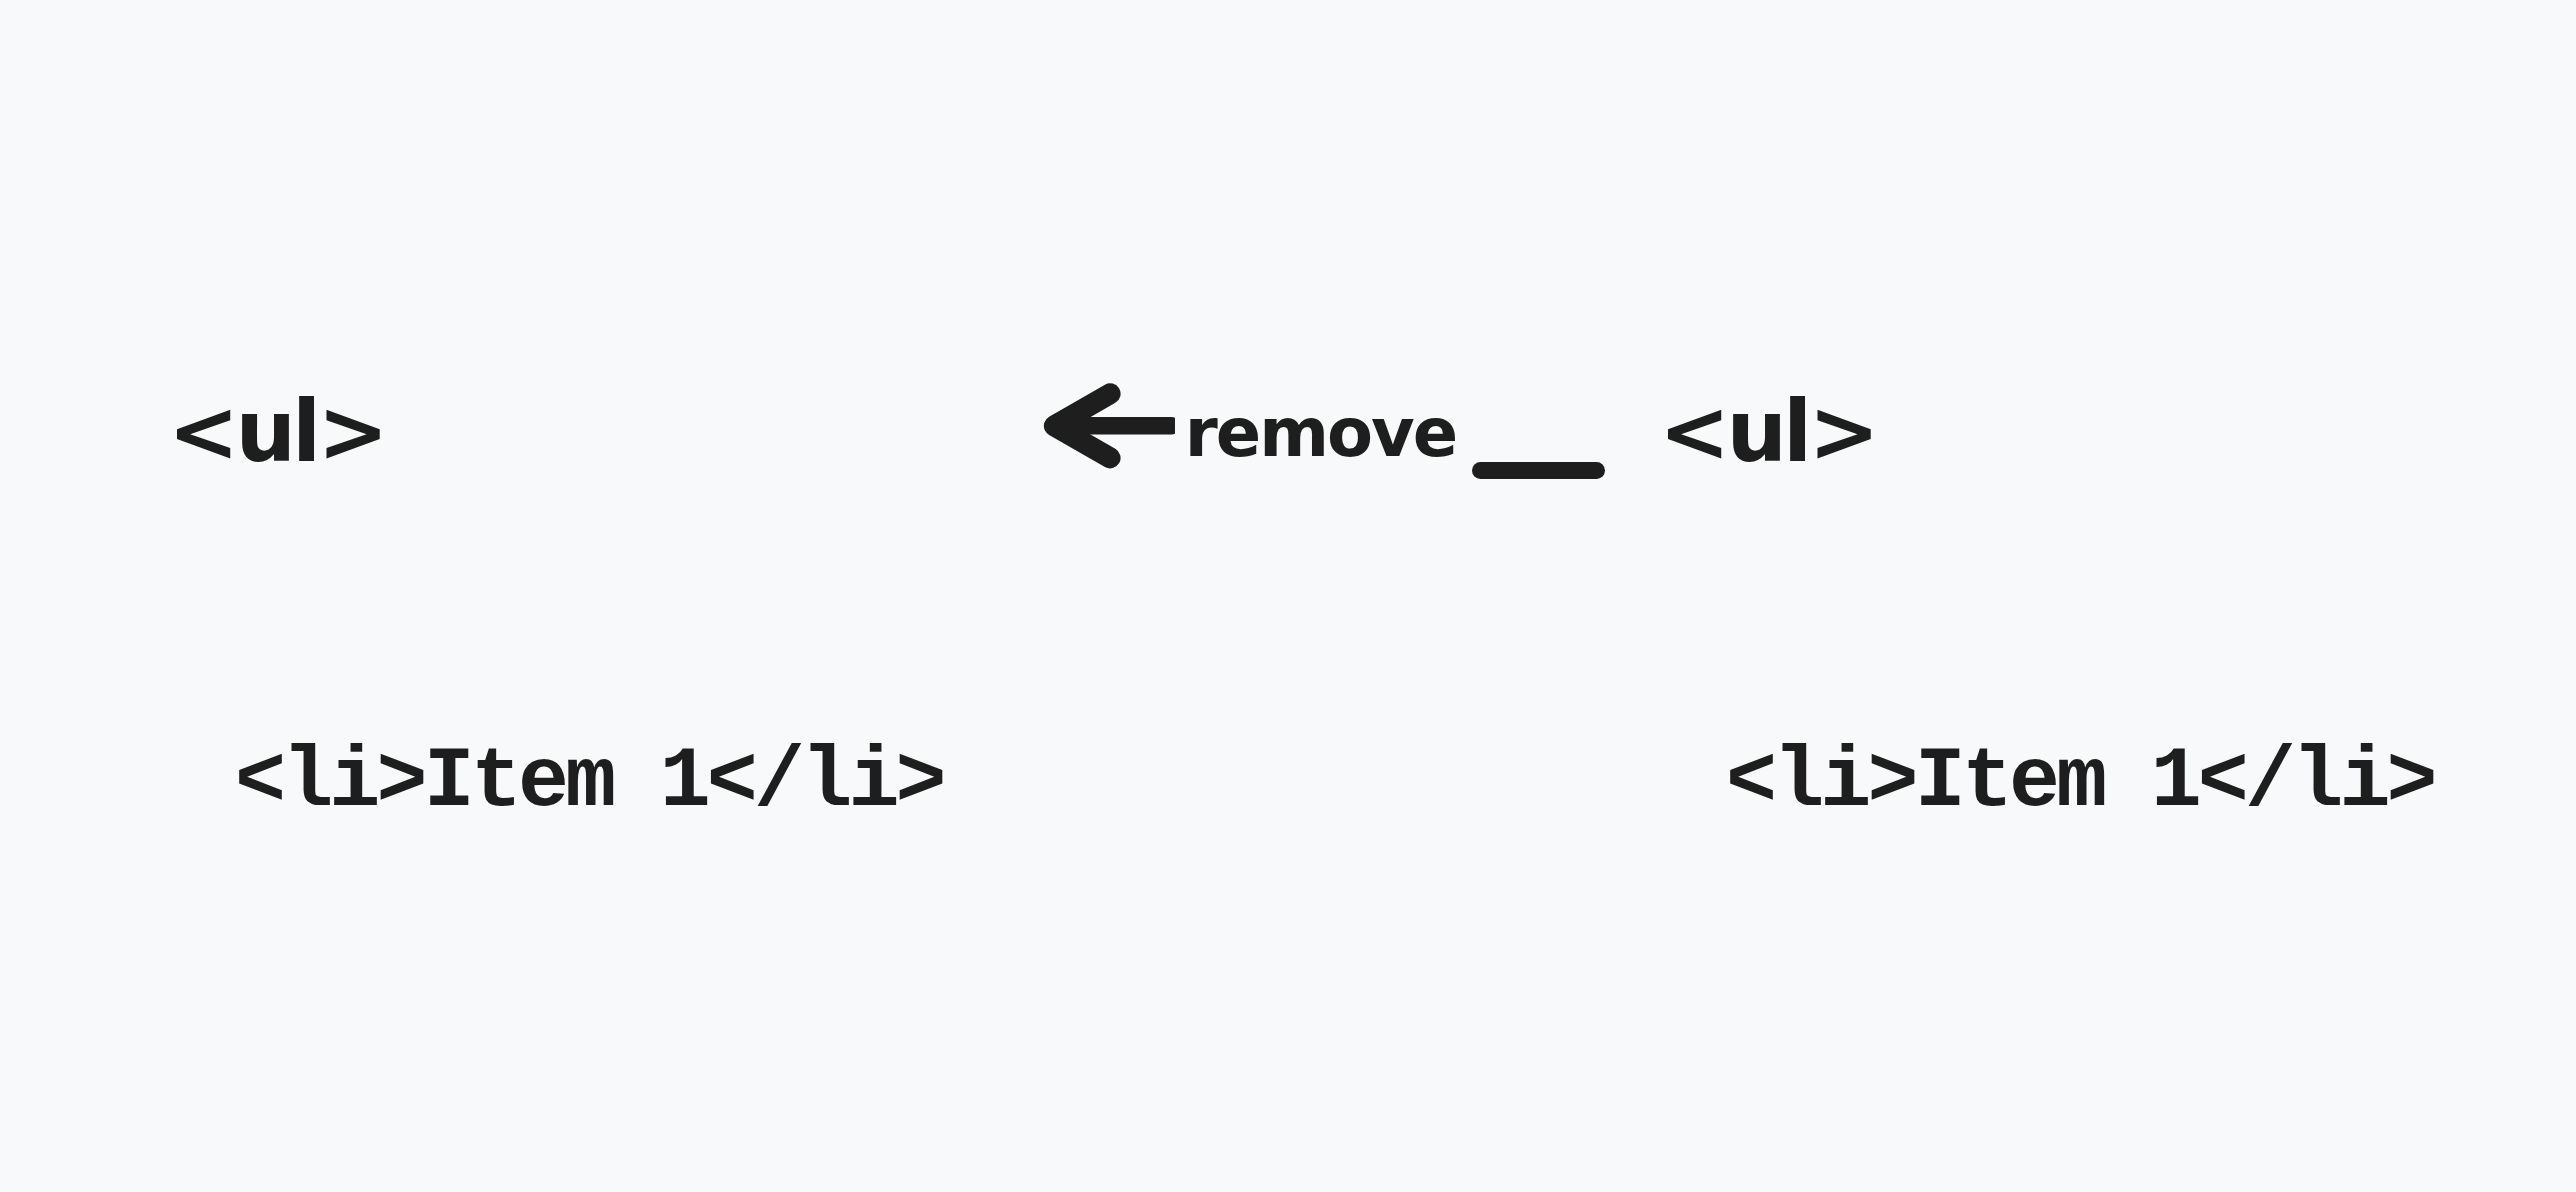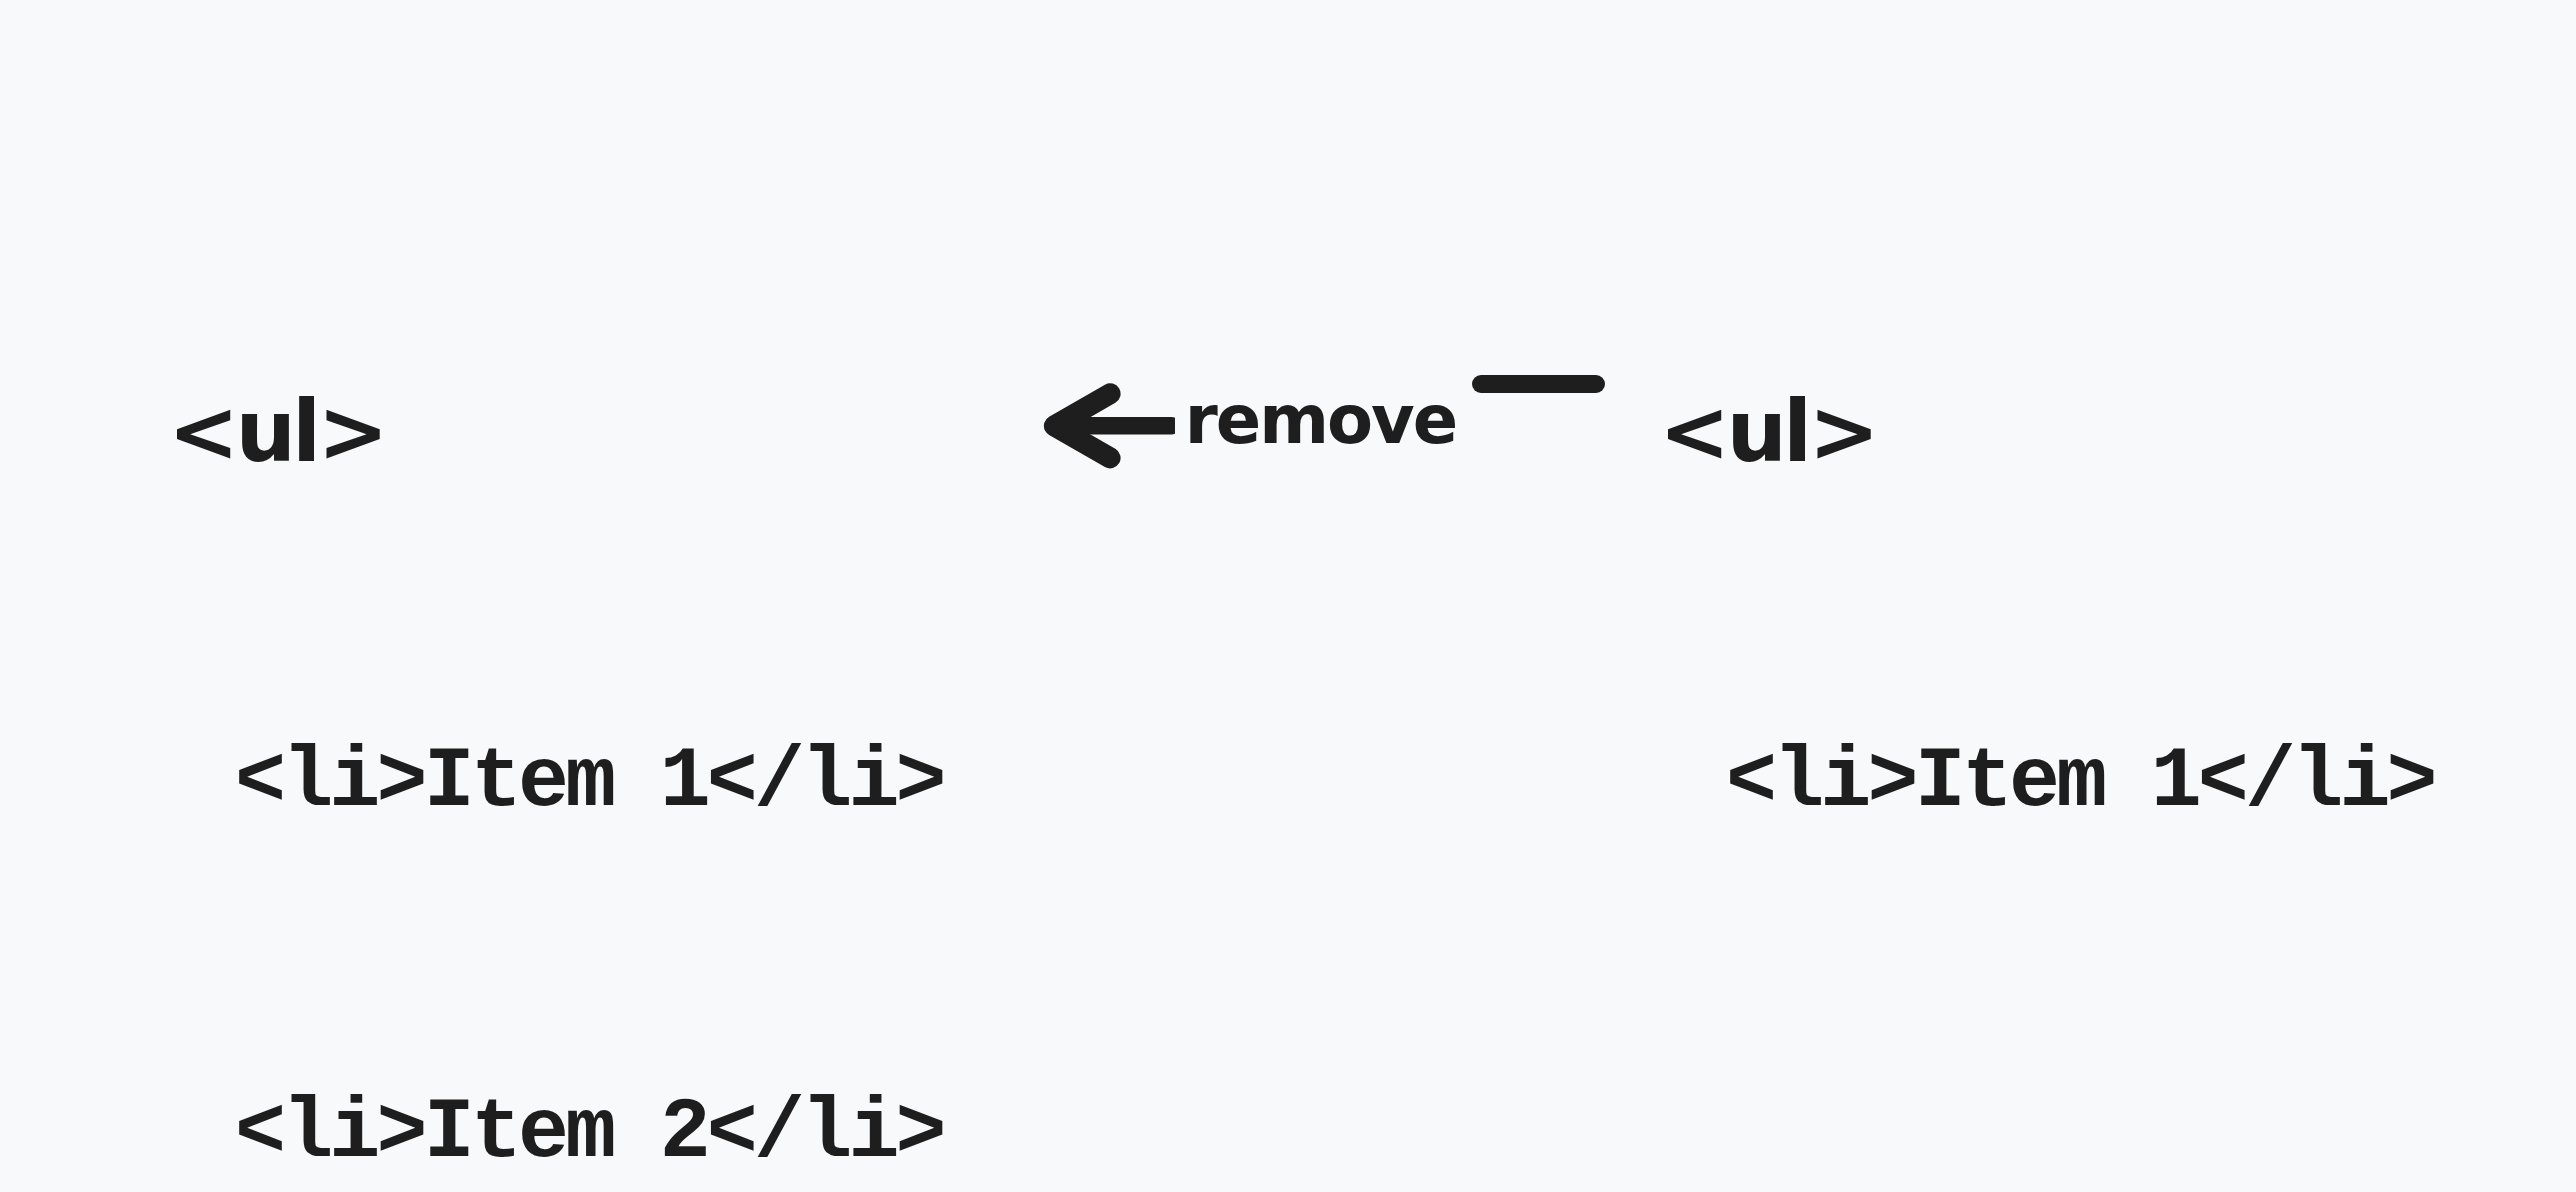--- a/index.html
+++ b/index.html
@@ -41,21 +41,21 @@
     position: relative;
     display: inline-block;
   }
   
   .arrow-row {
     position: absolute;
     left: 1032px;
     top: 381px;
     height: 98px;
     display: flex;
-    align-items: flex-start;
+    align-items: flex-end;
   }
   .arrow-head-svg { display: block; }
   .arrow-label {
     color: var(--ink);
     font-size: 67px;
     font-weight: 700;
     letter-spacing: -0.03em;
     margin: 0 15.4px 7px 9.8px;
   }
   .arrow-tail {
@@ -67,21 +67,20 @@
   }
 </style>
 </head>
 <body>
 
 <div class="canvas">
 
   <div class="code-col left">
     <span class="code-line">&lt;ul&gt;</span>
     <span class="code-line indent">&lt;li&gt;Item 1&lt;/li&gt;</span>
-    <span class="code-line indent">&lt;li&gt;Item 2&lt;/li&gt;</span>
     
     
     
     
     
   </div>
 
   <div class="arrow-row">
     <svg class="arrow-head-svg" width="143" height="98" viewBox="0 0 205 140" fill="none" xmlns="http://www.w3.org/2000/svg">
       <path d="M200 64 H 50" stroke="#1e1e1e" stroke-width="25" stroke-linecap="round"></path>

